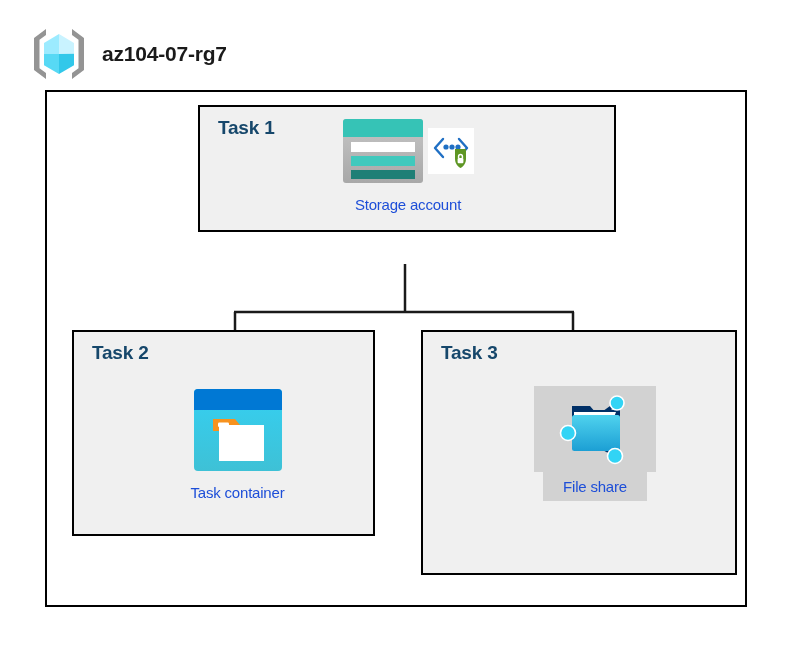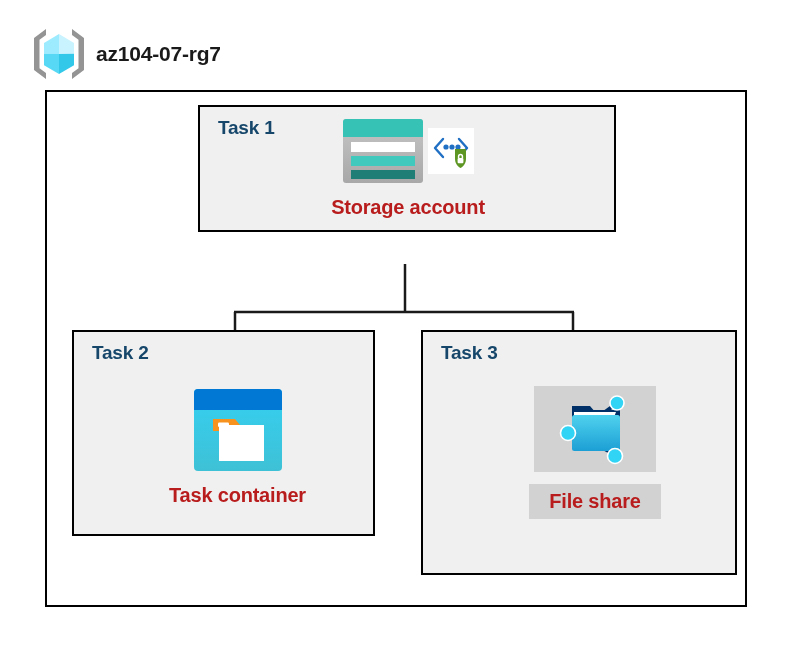--- a/index.html
+++ b/index.html
@@ -15,21 +15,21 @@
     overflow: hidden;
   }
 
   
   #rg-header {
     position: absolute;
     left: 30px;
     top: 26px;
     display: flex;
     align-items: center;
-    gap: 8px;
+    gap: 14px;
   }
   #rg-icon {
     width: 58px;
     height: 56px;
     flex: none;
     display: block;
   }
   #rg-title {
     font-size: 21px;
     font-weight: bold;
@@ -84,34 +84,34 @@
   #node-fileshare { left: 500px; top: 386px; width: 190px; }
 
   .node-icon-wrap {
     display: flex;
     align-items: center;
     justify-content: center;
     gap: 4px;
   }
   .node-caption {
     margin-top: 8px;
-    font-size: 20px;
-    font-weight: bold;
-    color: #b91c1c;
+    font-size: 15px;
+    font-weight: normal;
+    color: #1d4ed8;
     white-space: nowrap;
     letter-spacing: -0.2px;
     padding: 4px 0;
   }
   .node.selected .node-icon-wrap {
     background: #d2d2d2;
     padding: 6px 22px;
   }
   .node.selected .node-caption {
     background: #d2d2d2;
-    margin-top: 12px;
+    margin-top: 0;
     padding: 6px 20px;
   }
 
   
   #connectors {
     position: absolute;
     left: 0;
     top: 0;
     width: 788px;
     height: 647px;

